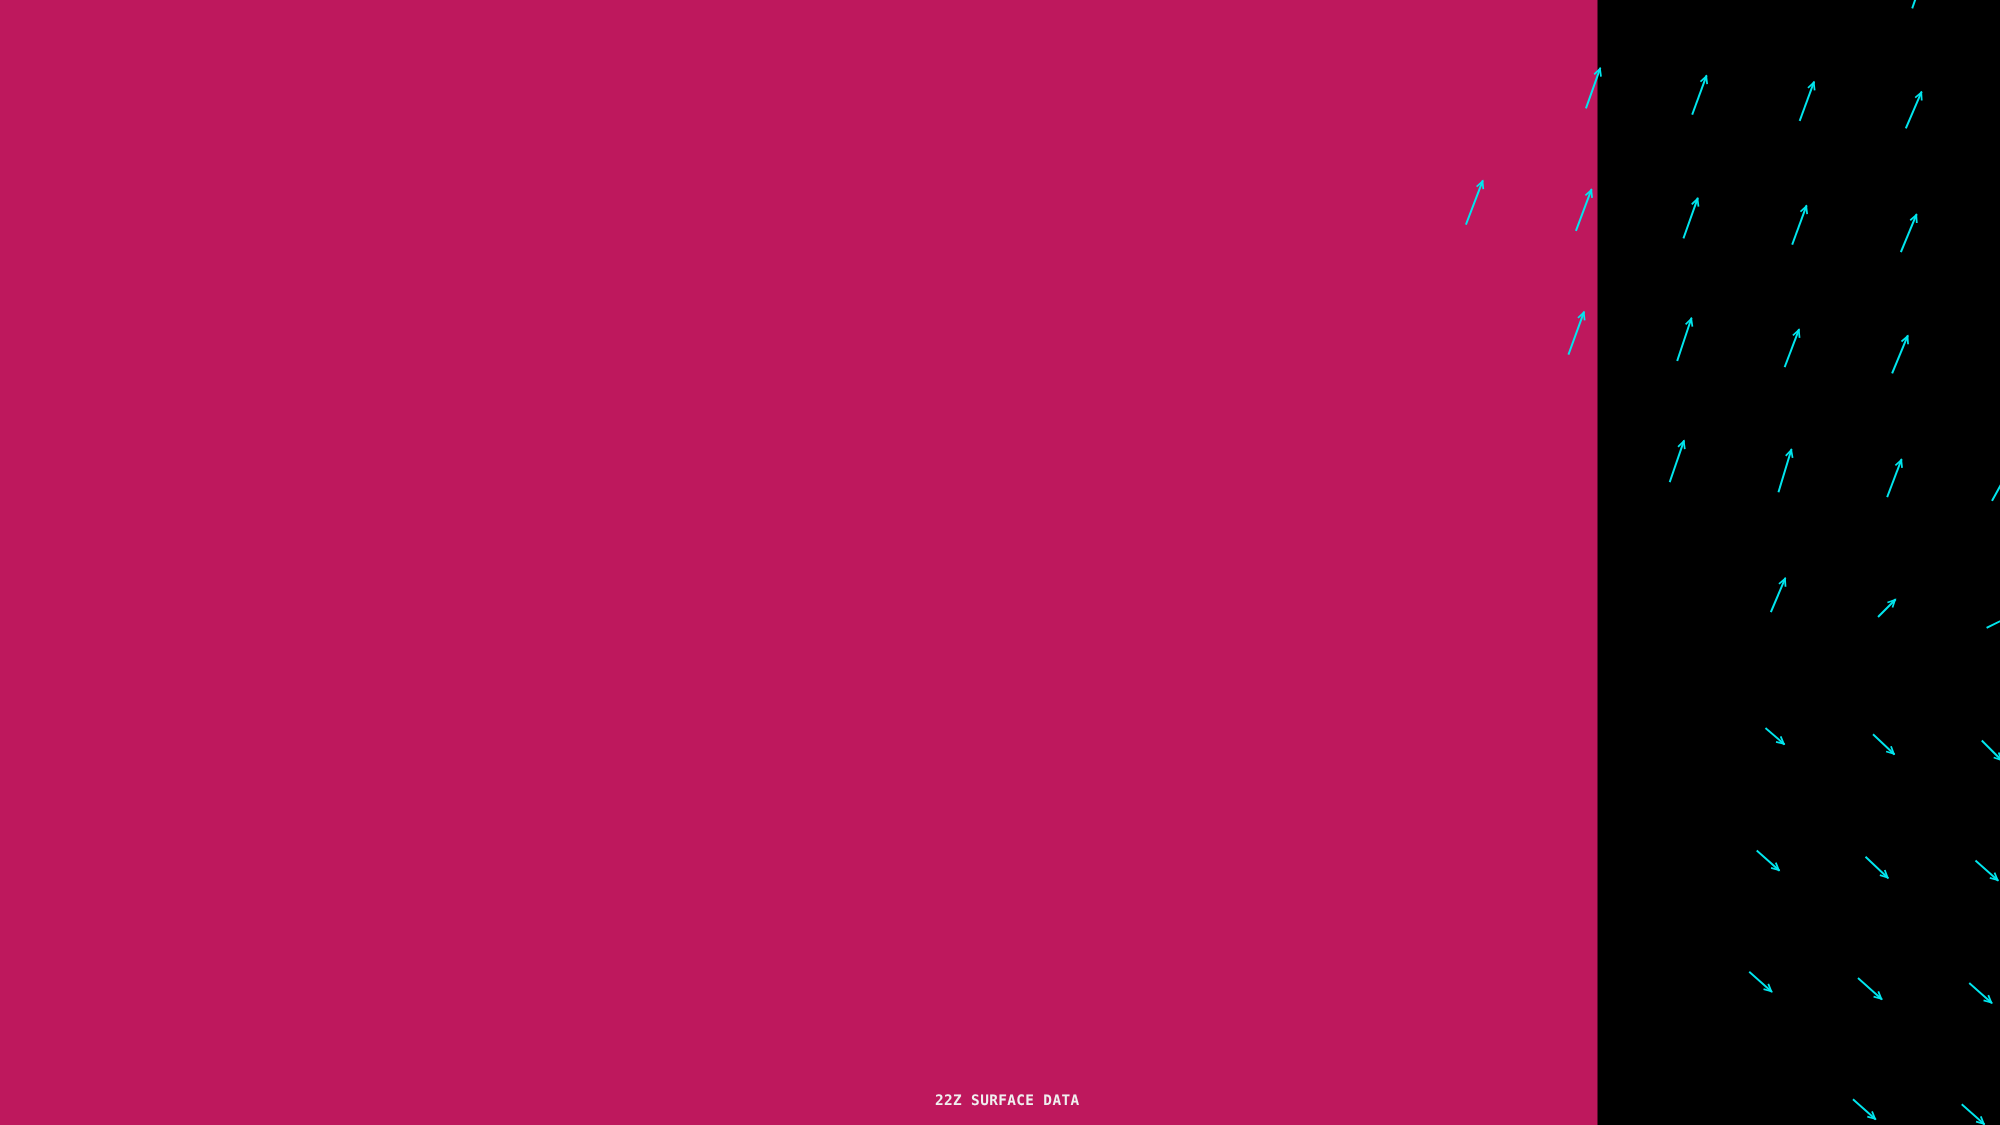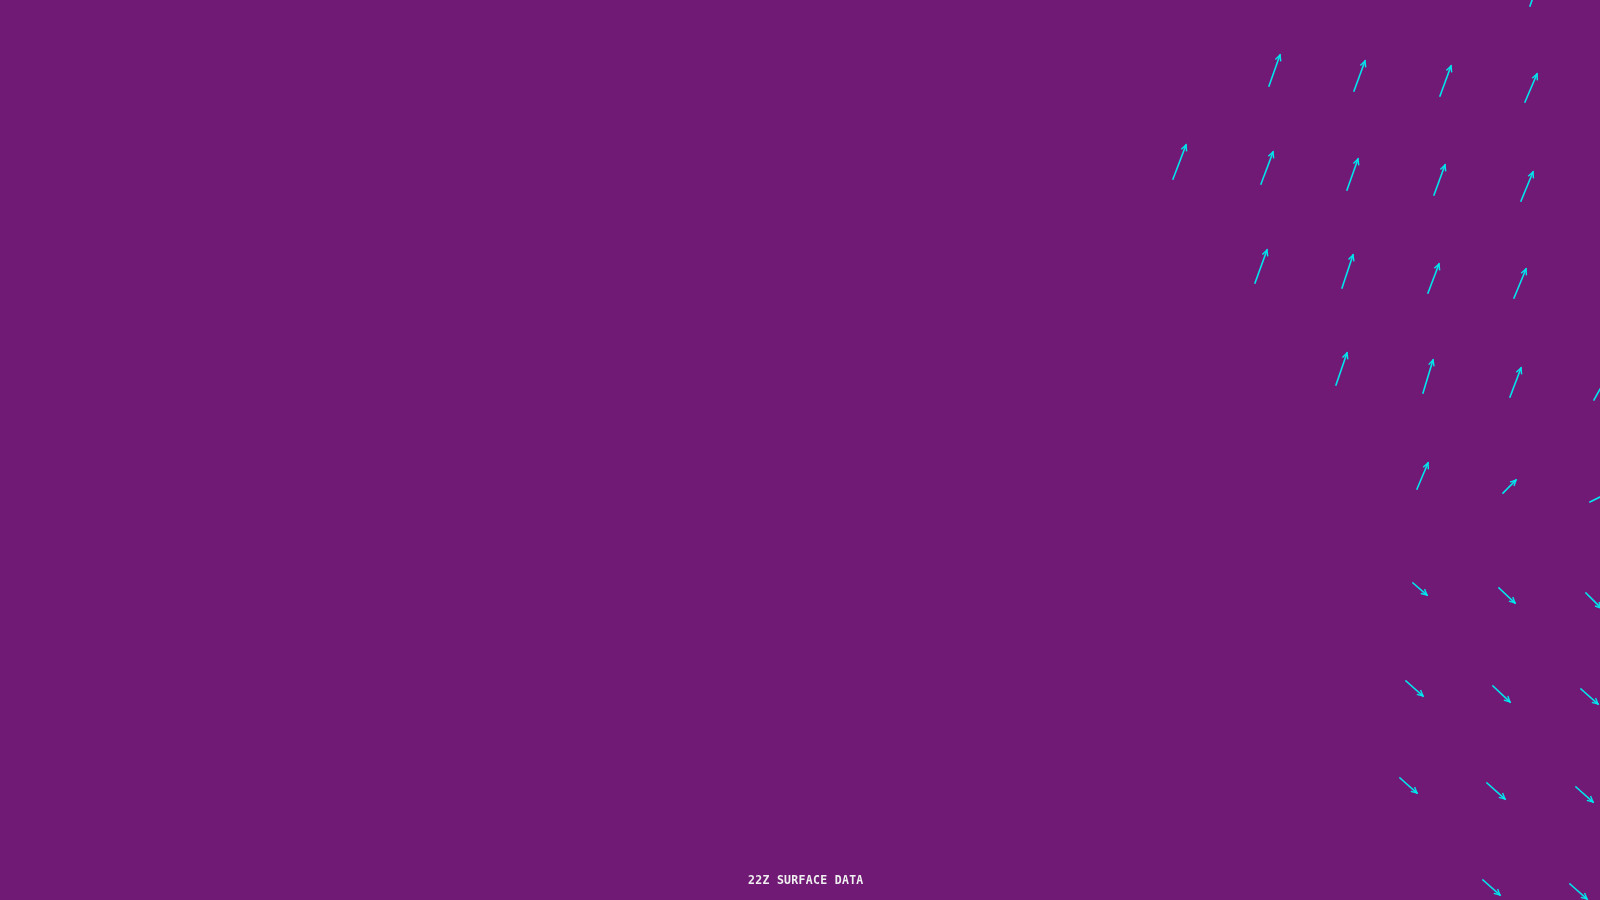--- a/index.html
+++ b/index.html
@@ -1,20 +1,20 @@
 <!DOCTYPE html>
 <html><head>
 <meta charset="utf-8">
 <style>
   html,body{
     margin:0;padding:0;background:#000;
     width:1600px;height:900px;overflow:hidden;
   }
   .stage{
-    position:relative;width:1600px;height:900px;background:#701a75;
+    position:relative;width:1278px;height:900px;background:#be185d;
   }
   .vector-layer{
     position:absolute;left:0;top:0;width:1600px;height:900px;display:block;
   }
   .footer-label{
     position:absolute;left:748px;top:873px;
     color:#f0f0f0;
     font-family:"DejaVu Sans Mono","Liberation Mono",monospace;
     font-size:11.5px;font-weight:bold;letter-spacing:0.3px;
     white-space:pre;line-height:14px;

